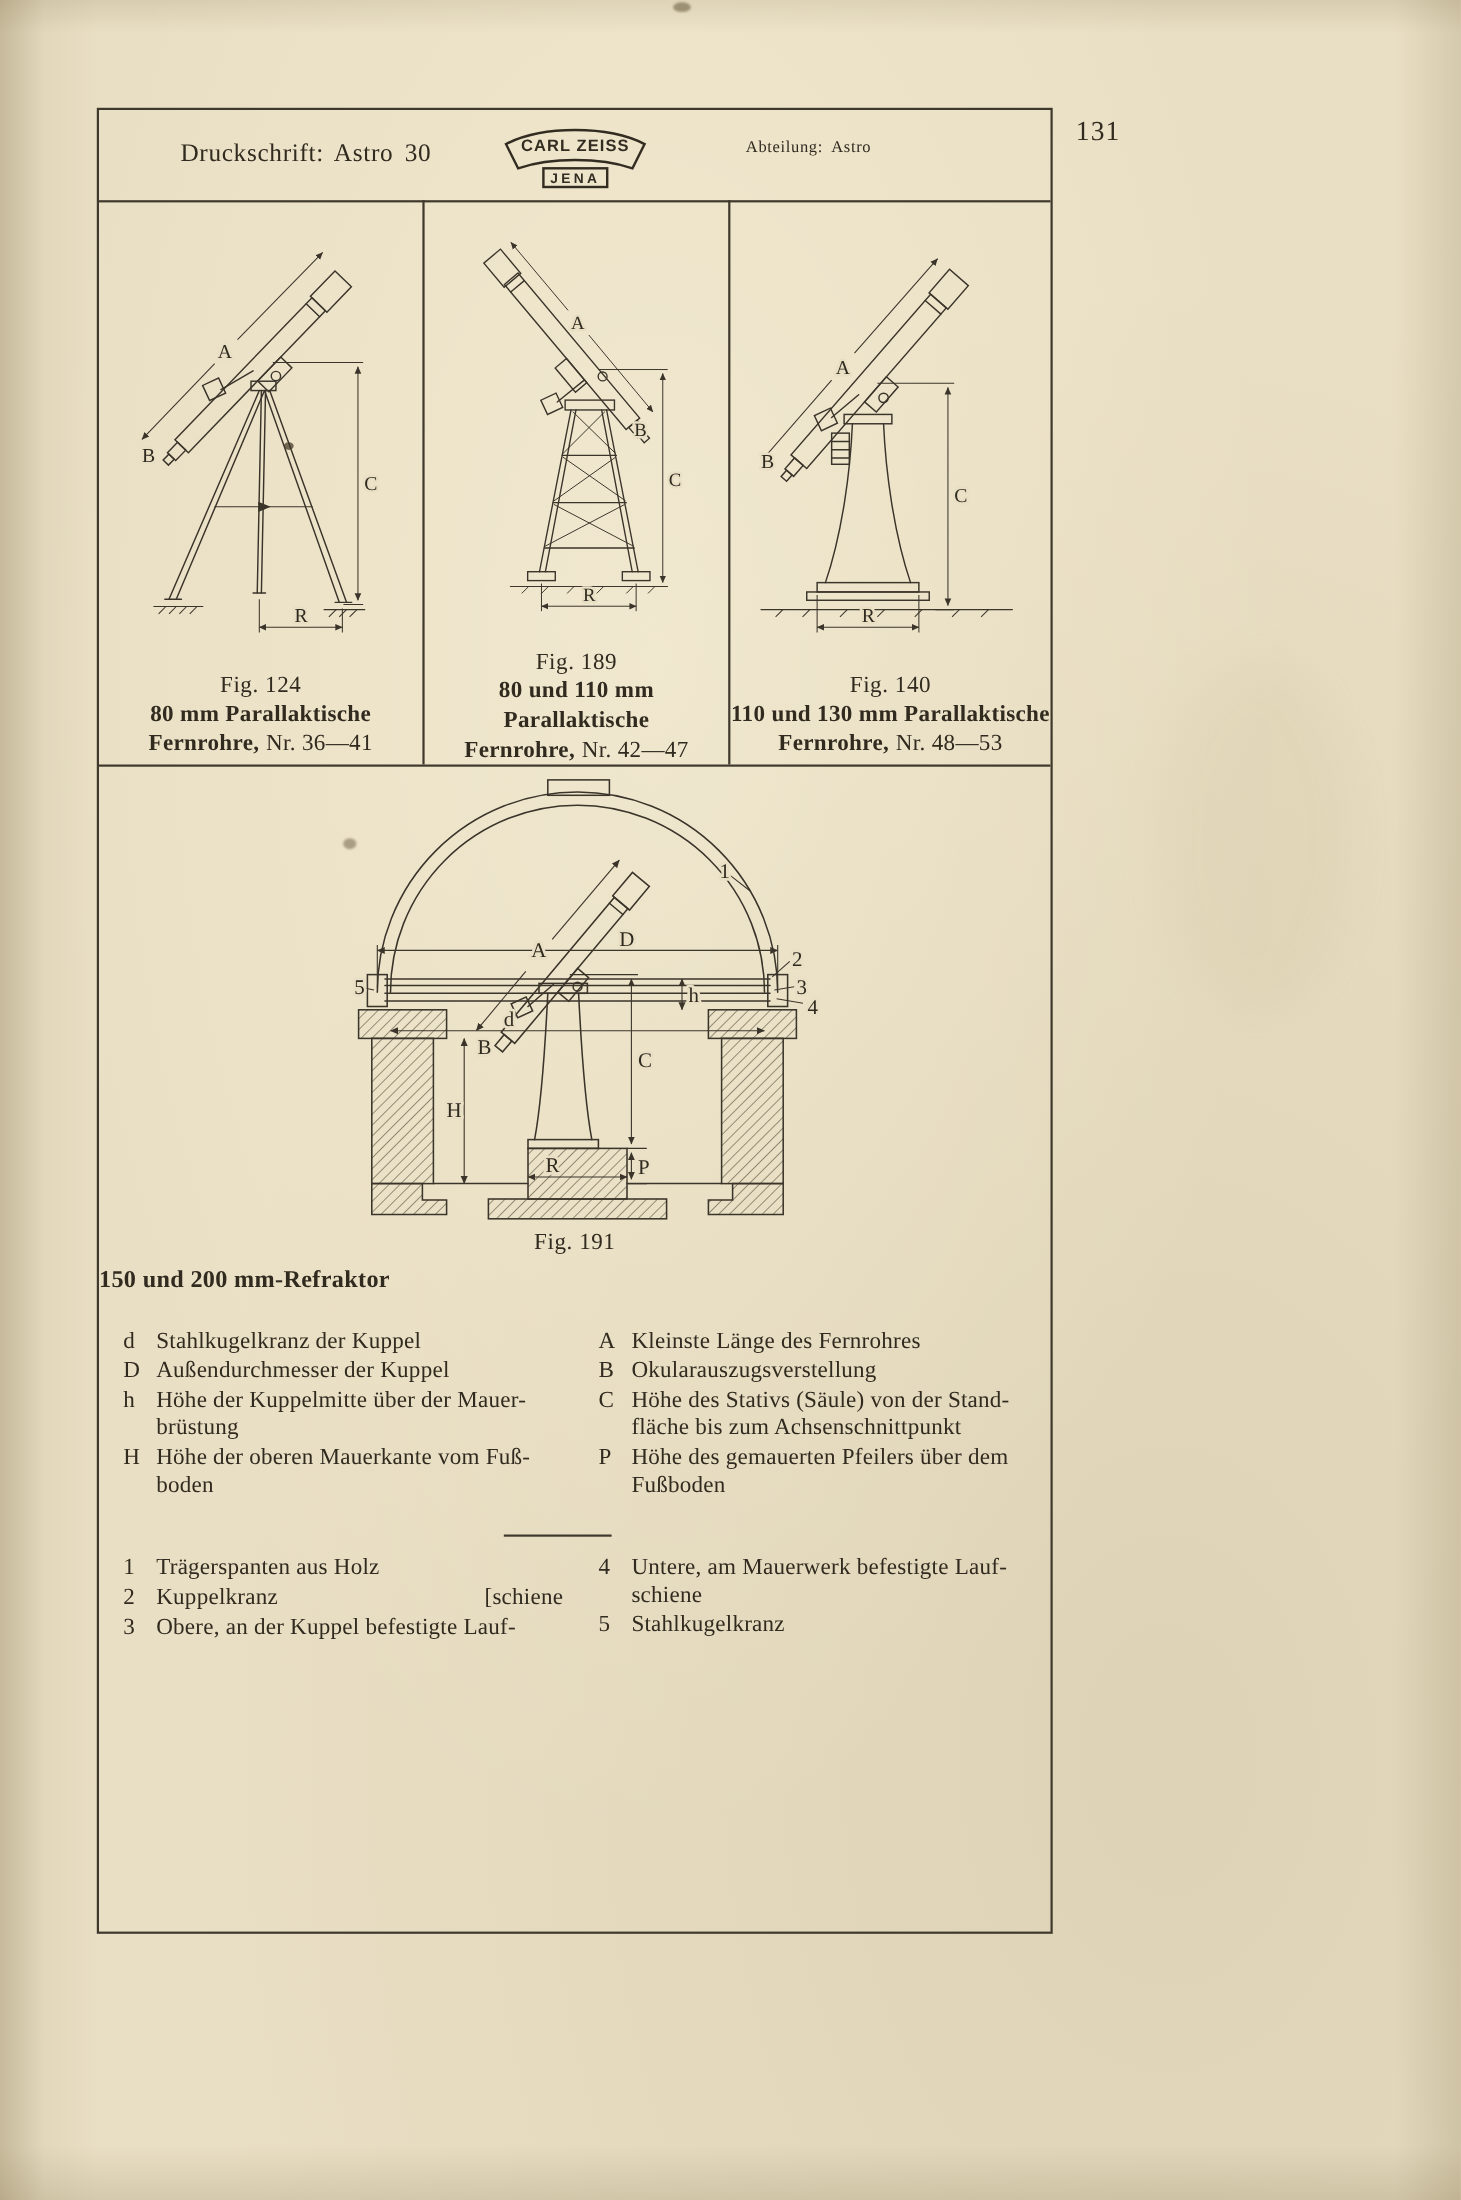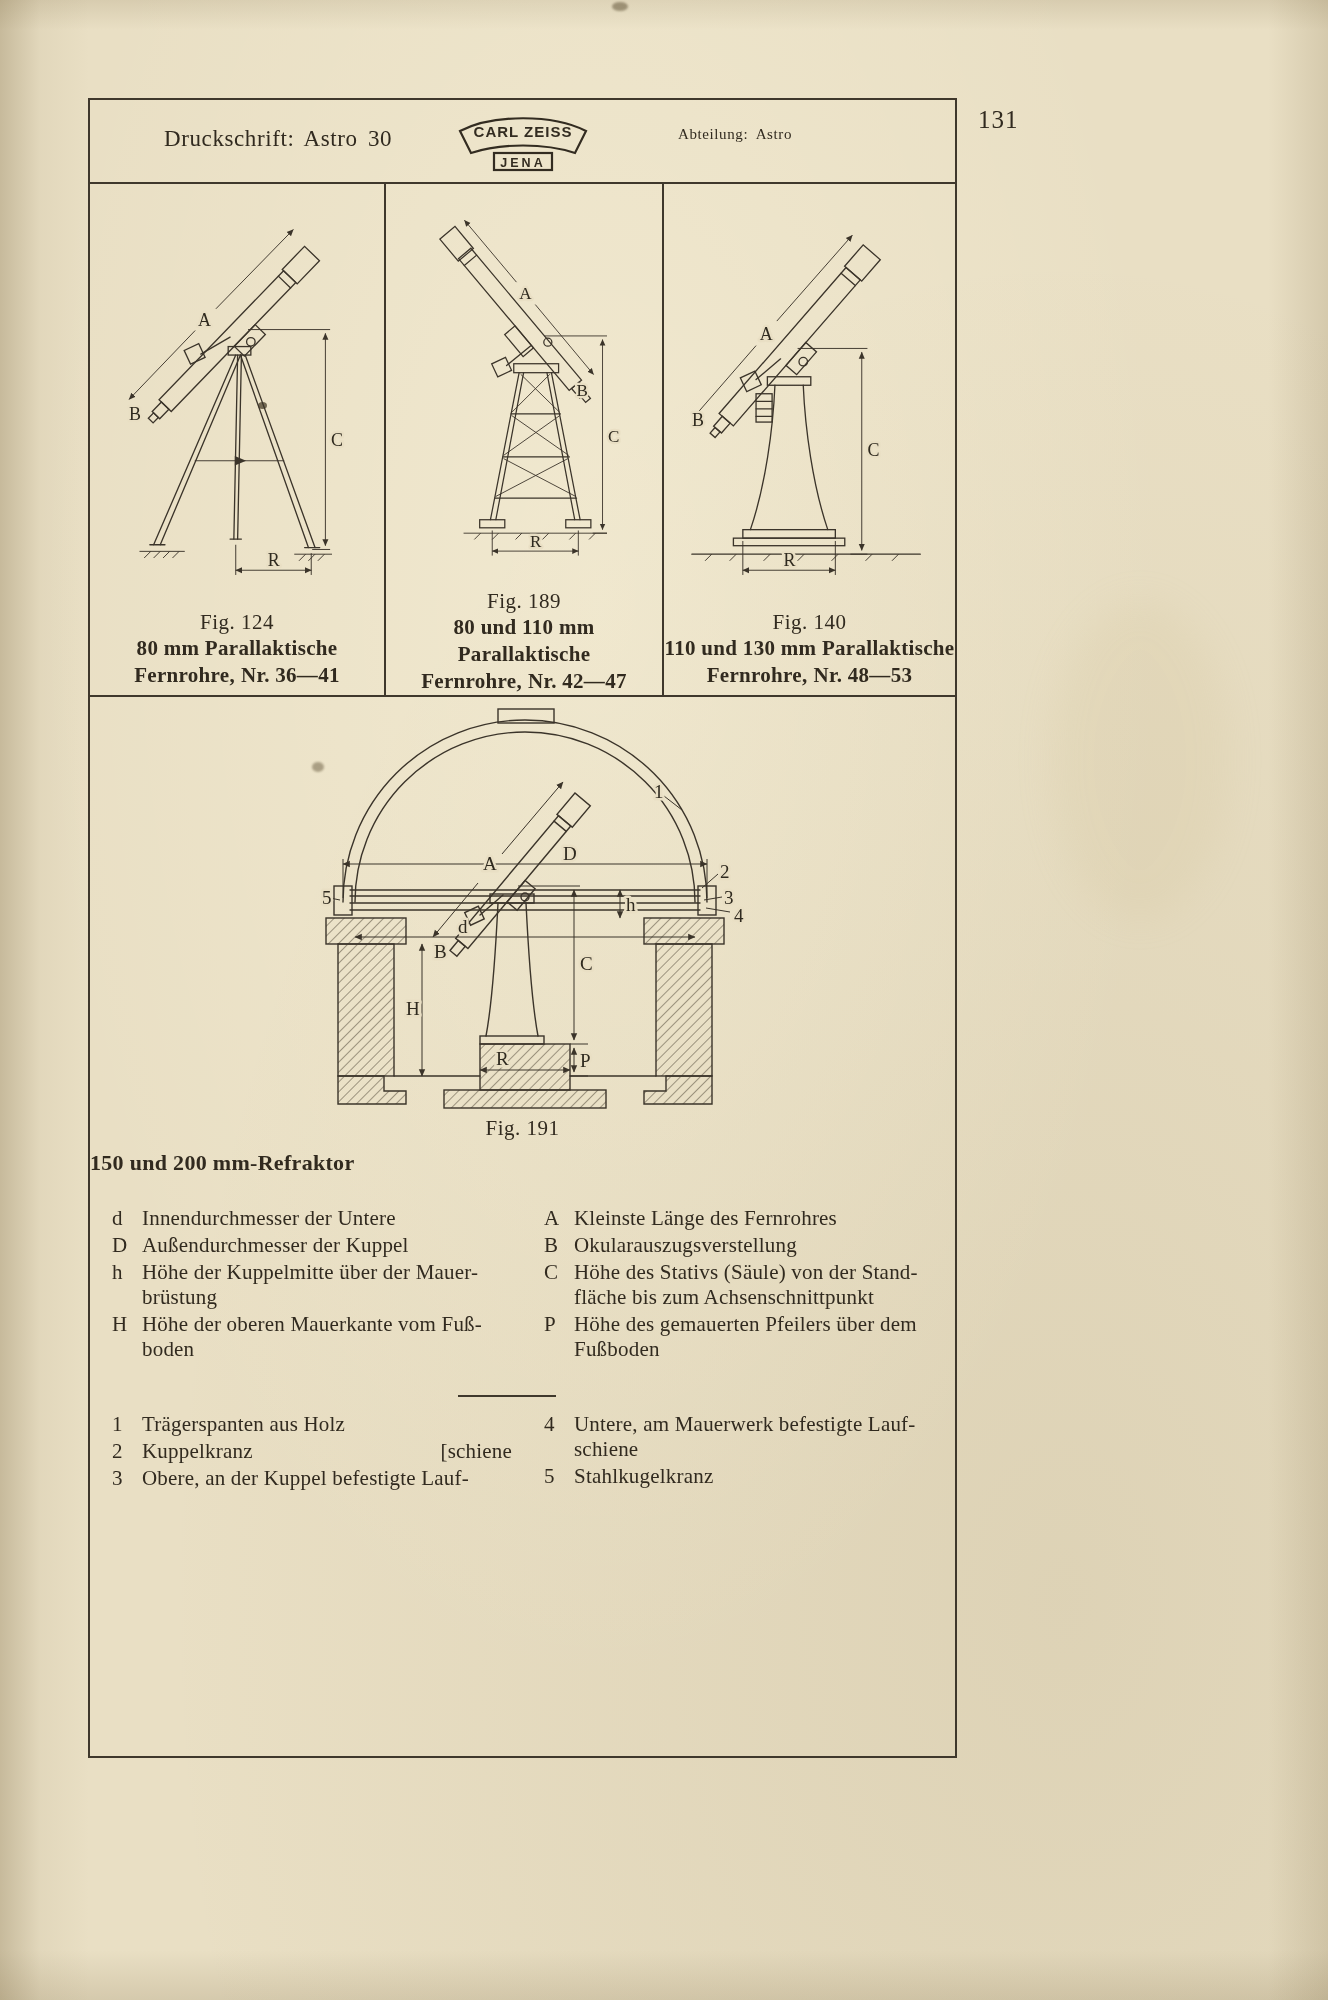--- a/index.html
+++ b/index.html
@@ -30,21 +30,21 @@
   .page-num{position:absolute;left:978px;top:106px;font-size:25px;letter-spacing:1px;}
   
   .panels{position:absolute;left:0;top:82px;right:0;height:513px;border-bottom:2px solid #3f382c;display:flex;box-sizing:content-box;}
   .panel{box-sizing:border-box;padding-top:6px;display:flex;flex-direction:column;align-items:center;}
   .panel1{width:296px;border-right:2px solid #3f382c;}
   .panel2{width:278px;border-right:2px solid #3f382c;}
   .panel3{flex:1;}
   .fig-svg{height:420px;display:block;}
   .fig-label{font-size:21px;margin-top:2px;letter-spacing:.5px;}
   .fig-cap{font-size:21px;font-weight:bold;line-height:27px;text-align:center;letter-spacing:.3px;}
-  .fig-cap .rest{font-weight:bold;margin-left:6px;}
+  .fig-cap .rest{font-weight:normal;margin-left:6px;}
   
   .dome-svg{position:absolute;left:230px;top:604px;}
   .f191-label{position:absolute;left:0;right:0;top:1016px;text-align:center;font-size:21px;letter-spacing:.5px;}
   .f191-cap1{position:absolute;left:0;right:0;top:1050px;text-align:left;font-size:22px;font-weight:bold;letter-spacing:.3px;}
   .f191-cap2{position:absolute;left:0;right:0;top:1082px;text-align:center;font-size:21px;}
   
   .leg-col{position:absolute;font-size:21px;line-height:25px;letter-spacing:.2px;}
   .leg-row{display:grid;grid-template-columns:30px 1fr;margin-bottom:2px;position:relative;}
   .leg-key{}
   .leg-text{white-space:pre-line;}
@@ -356,21 +356,21 @@
         <text x="2" y="200">5</text>
       </g>
     </svg>
 
     <div class="f191-label">Fig. 191</div>
     <div class="f191-cap1">150 und 200 mm-Refraktor</div>
 
     <div class="leg-col col-l1">
       <div class="leg-row">
         <span class="leg-key">d</span>
-        <span class="leg-text">Innendurchmesser der Untere</span>
+        <span class="leg-text">Stahlkugelkranz der Kuppel</span>
       </div>
       <div class="leg-row">
         <span class="leg-key">D</span>
         <span class="leg-text">Außendurchmesser der Kuppel</span>
       </div>
       <div class="leg-row">
         <span class="leg-key">h</span>
         <span class="leg-text">Höhe der Kuppelmitte über der Mauer-
 brüstung</span>
       </div>

